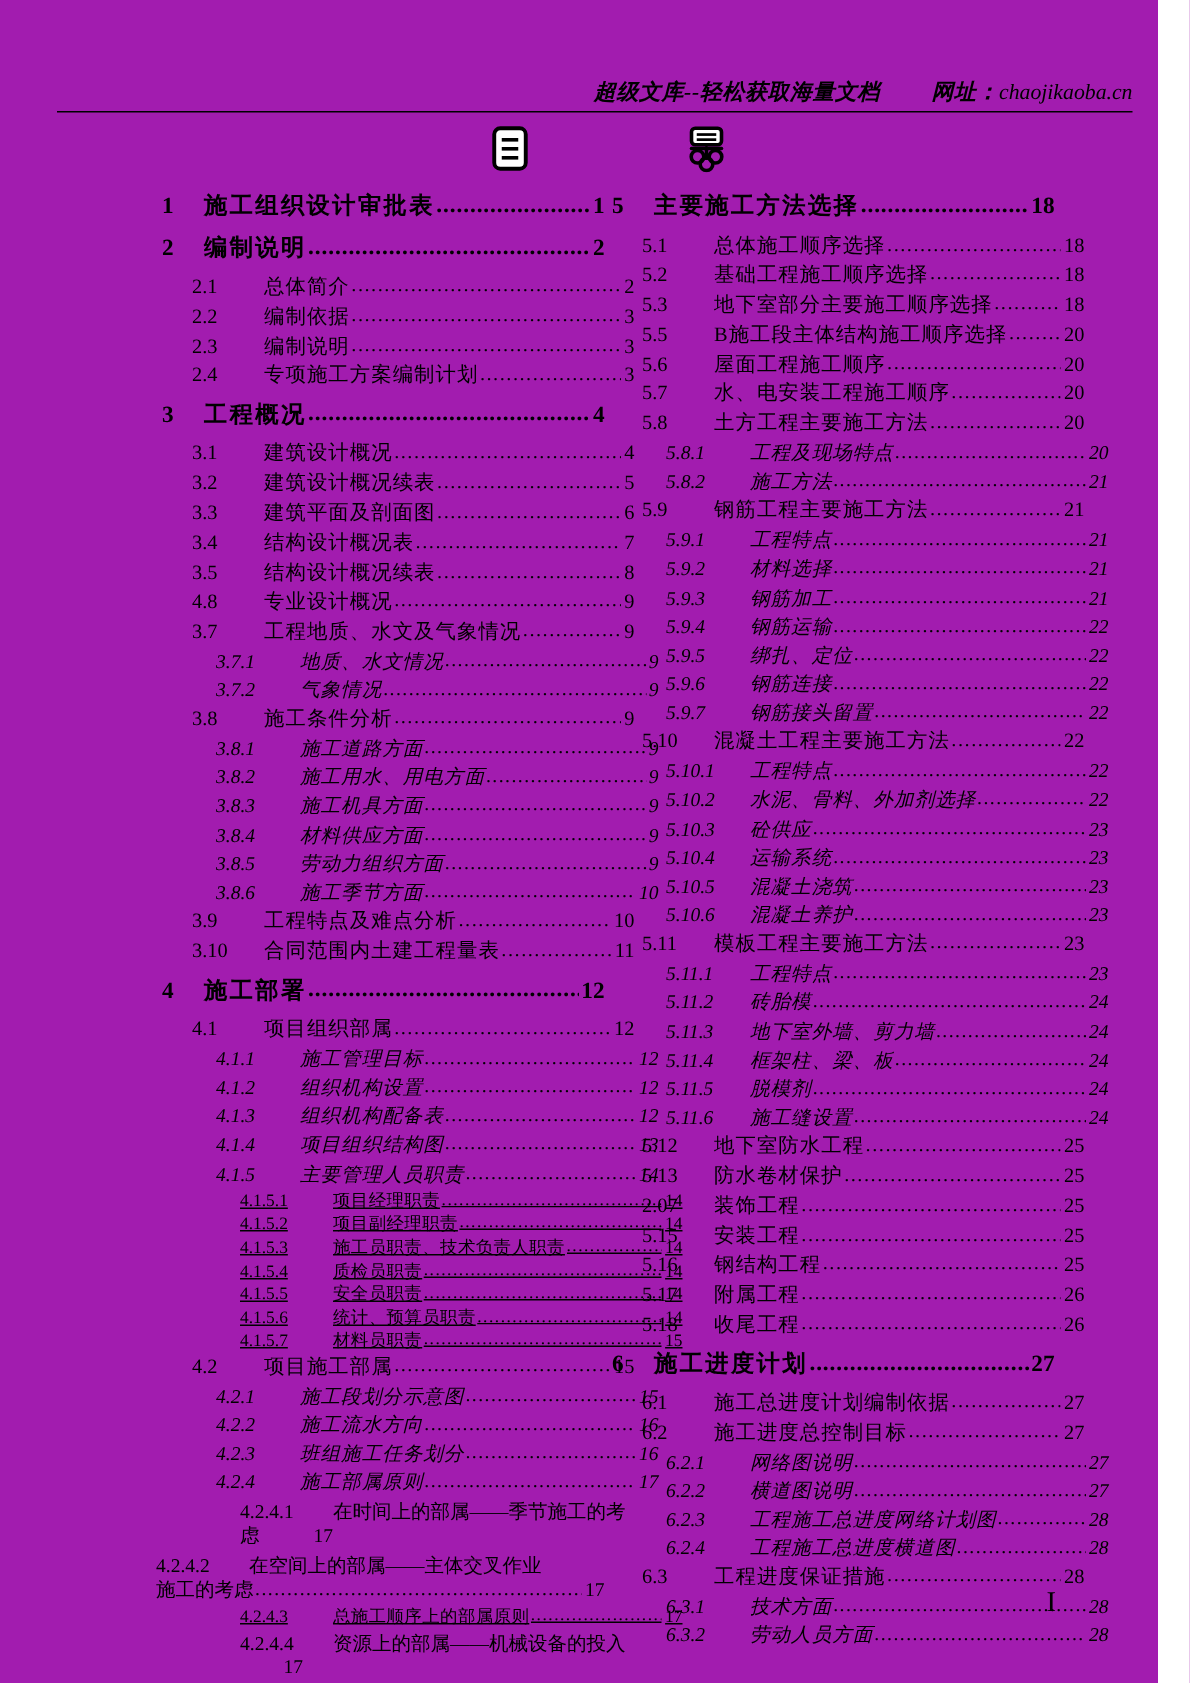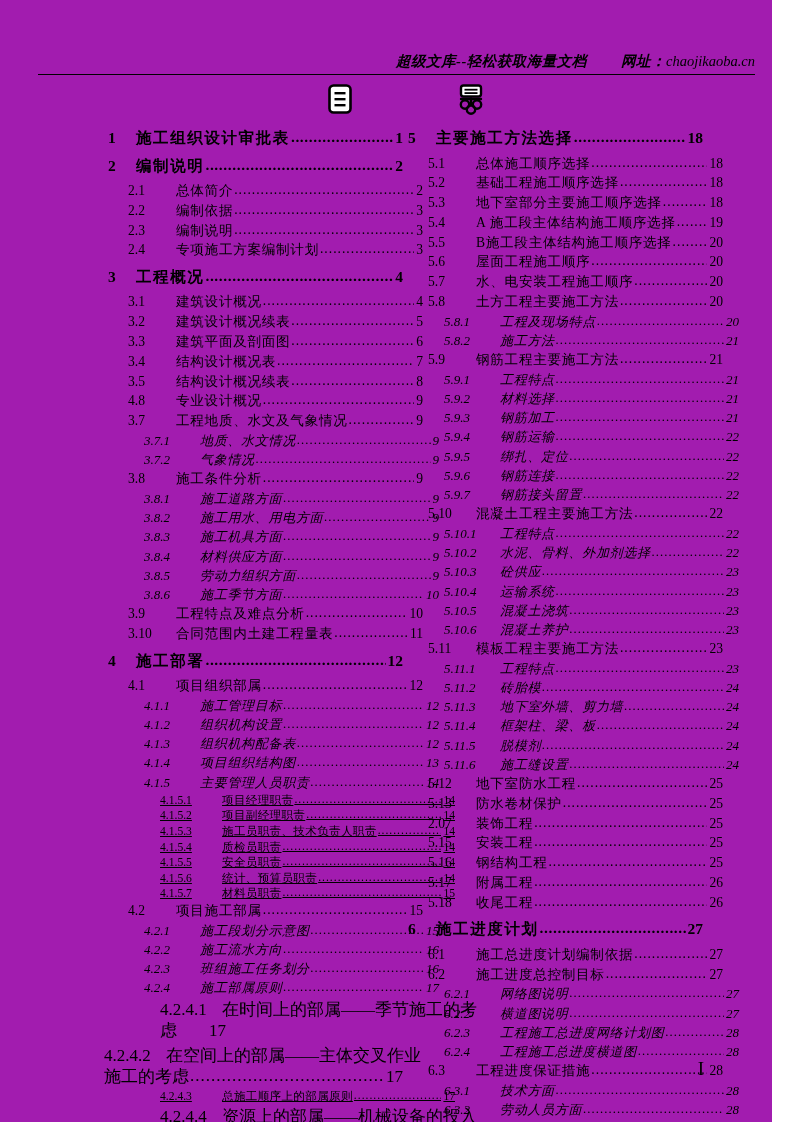--- a/index.html
+++ b/index.html
@@ -153,21 +153,21 @@
     font-size: 11.6px;
     margin-bottom: 4.0px;
     padding-left: 52px;
     text-decoration: underline;
   }
   .lv4 .num  { width: 62px; }
   .lv4 .label { letter-spacing: 0.3px; }
 
   
   .lv4-wrap {
-    font-size: 17px;
+    font-size: 13px;
     margin-bottom: 4.0px;
     padding-left: 52px;
     line-height: 1.22;
   }
   .lv4-wrap .w-line1 {
     display: flex;
     align-items: baseline;
     white-space: nowrap;
   }
   .lv4-wrap .w-line1 .num { width: 62px; flex:0 0 auto; }
@@ -552,26 +552,20 @@
           <span class="leader"></span>
           <span class="pg">18</span>
         </div>
         <div class="toc-entry lv2">
           <span class="num">5.3</span>
           <span class="label">地下室部分主要施工顺序选择</span>
           <span class="leader"></span>
           <span class="pg">18</span>
         </div>
         <div class="toc-entry lv2">
-          <span class="num">5.4</span>
-          <span class="label">A 施工段主体结构施工顺序选择</span>
-          <span class="leader"></span>
-          <span class="pg">19</span>
-        </div>
-        <div class="toc-entry lv2">
           <span class="num">5.5</span>
           <span class="label">B施工段主体结构施工顺序选择</span>
           <span class="leader"></span>
           <span class="pg">20</span>
         </div>
         <div class="toc-entry lv2">
           <span class="num">5.6</span>
           <span class="label">屋面工程施工顺序</span>
           <span class="leader"></span>
           <span class="pg">20</span>

